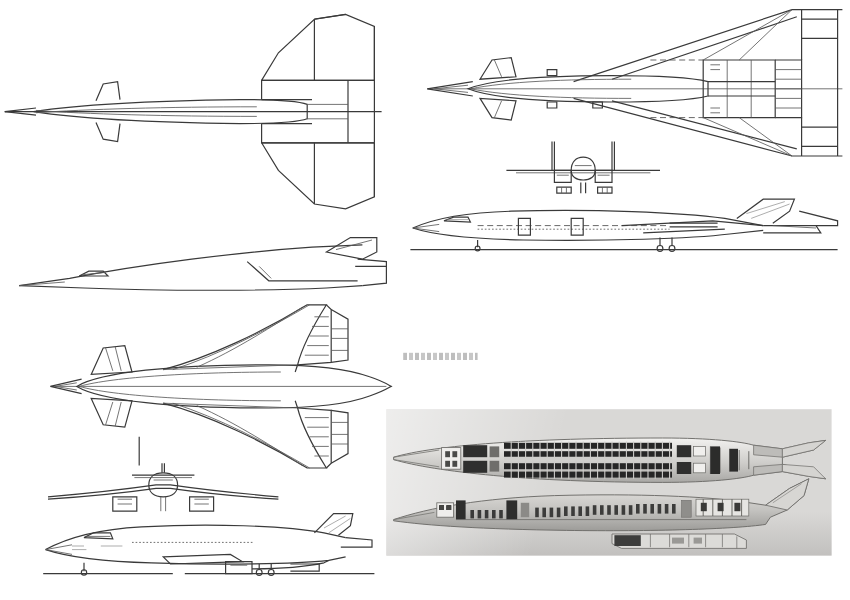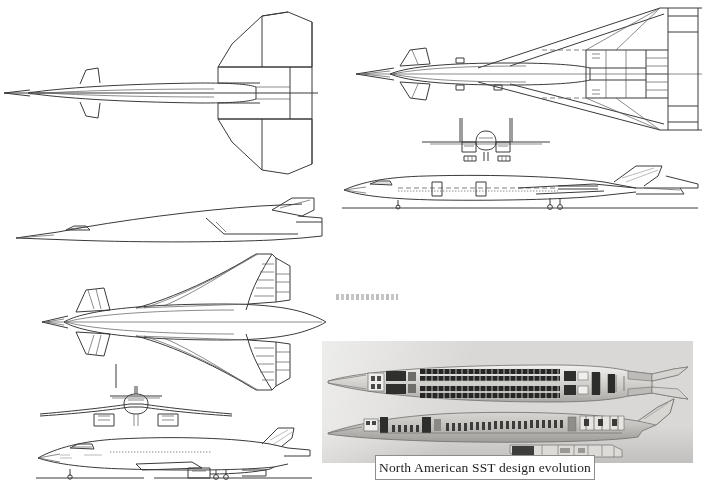--- a/index.html
+++ b/index.html
@@ -469,17 +469,14 @@
       <path d="M188 104 H290 L300 109 L300 116 H196 L188 112 Z" fill="#dcdbd8" stroke="#6e6d6a" stroke-width=".7"></path>
       <rect x="190" y="105" width="22" height="9" fill="#3d3d3c"></rect>
       <g stroke="#6e6d6a" stroke-width=".6" fill="none">
         <path d="M220 104 V115 M236 104 V115 M252 104 V115 M266 104 V115 M280 104 V115 M292 106 V116"></path>
       </g>
       <rect x="238" y="107" width="10" height="5" fill="#9a9996"></rect>
       <rect x="256" y="107" width="7" height="5" fill="#9a9996"></rect>
     </svg>
   </div>
 
-  <div id="caption-box">
-    <span class="cap-text">North American SST design evolution</span>
-  </div>
 
 </div>
 
 </body></html>

